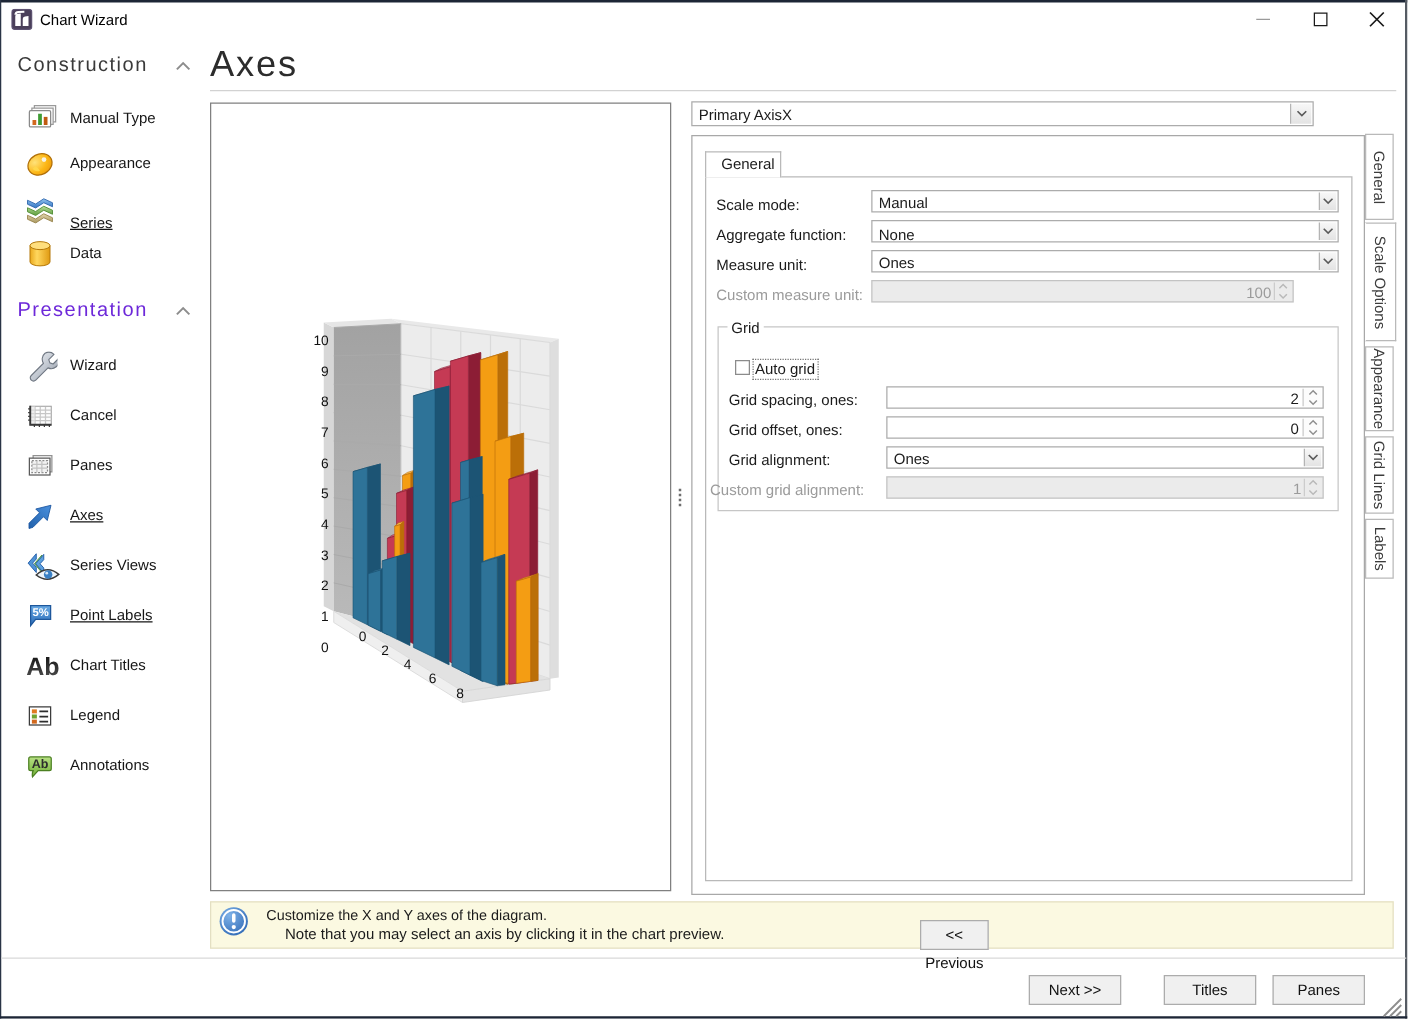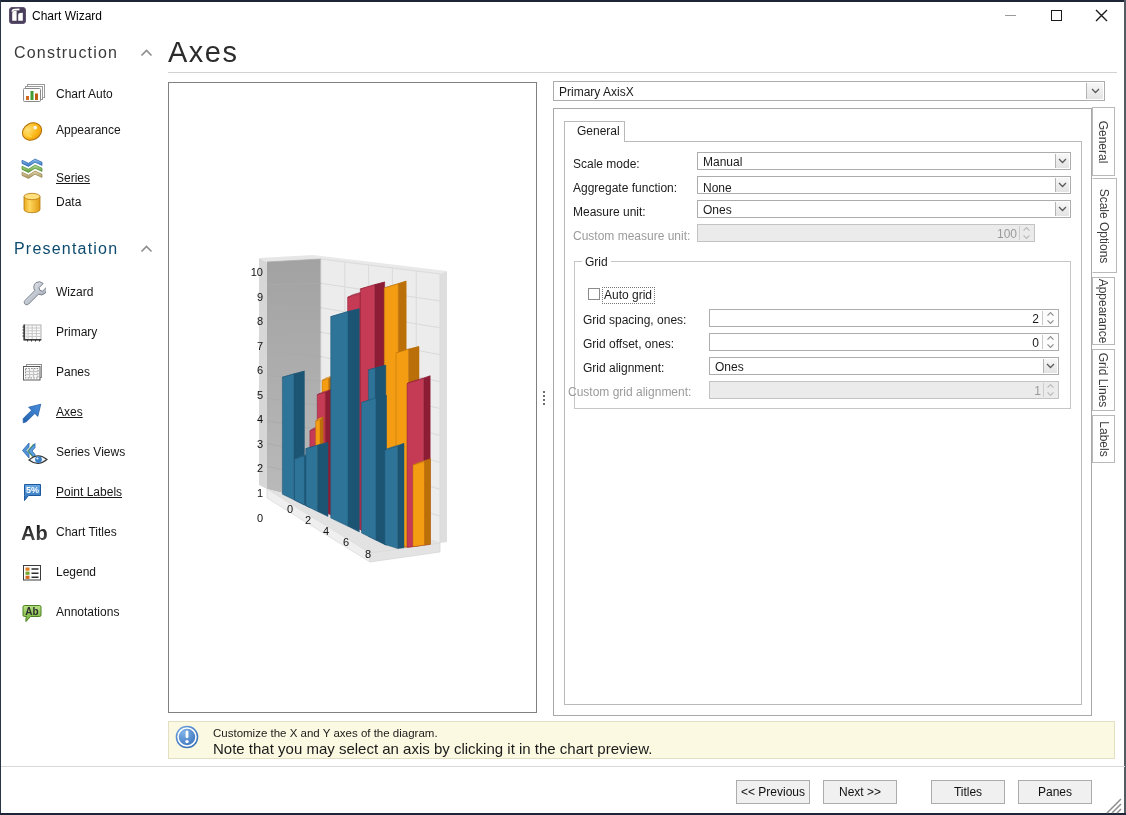--- a/index.html
+++ b/index.html
@@ -29,33 +29,33 @@
 <div class="lbl" style="left:32px;top:9px;color:#000">Chart Wizard</div>
 <div class="a" style="left:1005px;top:15px;width:11px;height:1px;background:#9a9a9a"></div>
 <div class="a" style="left:1051px;top:10px;width:11px;height:11px;border:1.5px solid #1a1a1a"></div>
 <svg class="a" style="left:1095px;top:9px" width="13" height="13" viewBox="0 0 13 13">
 <path d="M1 1 L12 12 M12 1 L1 12" stroke="#1a1a1a" stroke-width="1.4"></path>
   </svg>
 <div class="a" style="left:14px;top:44px;font-size:16px;letter-spacing:1.2px;color:#3a3a3a">Construction</div>
 <svg class="a" style="left:140px;top:49px" width="13" height="8" viewBox="0 0 13 8">
     <path d="M1.5 6.5 L6.5 1.5 L11.5 6.5" stroke="#8d8d8d" stroke-width="1.6" fill="none"></path>
   </svg>
-<div class="a" style="left:14px;top:240px;font-size:16px;letter-spacing:1.2px;color:#0c4a6e">Presentation</div>
+<div class="a" style="left:14px;top:240px;font-size:16px;letter-spacing:1.2px;color:#6d28d9">Presentation</div>
 <svg class="a" style="left:140px;top:245px" width="13" height="8" viewBox="0 0 13 8">
     <path d="M1.5 6.5 L6.5 1.5 L11.5 6.5" stroke="#8d8d8d" stroke-width="1.6" fill="none"></path>
   </svg>
 <div class="a" style="left:20px;top:83px;width:26px;height:24px"><svg width="26" height="24" viewBox="0 0 26 24">
 <rect x="7.5" y="1.5" width="17" height="13" fill="#fdfdfd" stroke="#9a9a9a"></rect>
 <rect x="5.5" y="3.5" width="17" height="13" fill="#fdfdfd" stroke="#9a9a9a"></rect>
 <rect x="3.5" y="5.5" width="17" height="13" rx="1" fill="#fff" stroke="#8a8a8a"></rect>
 <rect x="6" y="13" width="3" height="4" fill="#d2691e"></rect>
 <rect x="10.5" y="8" width="3" height="9" fill="#3f9c35"></rect>
 <rect x="15" y="10.5" width="3" height="6.5" fill="#c05a11"></rect>
 </svg></div>
-<div class="itemtxt" style="top:87px;">Chart Auto</div>
+<div class="itemtxt" style="top:87px;">Manual Type</div>
 <div class="a" style="left:20px;top:119px;width:26px;height:24px"><svg width="24" height="24" viewBox="0 0 24 24">
 <defs>
         <radialGradient id="pal" cx="0.35" cy="0.3" r="0.9">
 <stop offset="0" stop-color="#ffe27a"></stop>
           <stop offset="0.55" stop-color="#fcb716"></stop>
           <stop offset="1" stop-color="#e8920a"></stop>
         </radialGradient>
       </defs>
 <ellipse cx="12" cy="12.5" rx="10" ry="8.2" transform="rotate(-28 12 12.5)" fill="url(#pal)" stroke="#b06f08" stroke-width="1"></ellipse>
 <circle cx="15.2" cy="8.6" r="1.9" fill="#f7f3e4"></circle>
@@ -106,21 +106,21 @@
 </svg></div>
 <div class="itemtxt" style="top:285px;">Wizard</div>
 <div class="a" style="left:20px;top:321px;width:26px;height:24px"><svg width="24" height="24" viewBox="0 0 24 24">
 <rect x="4" y="4" width="17" height="15" fill="#fcfcfc" stroke="#9c9c9c" stroke-width="0.8"></rect>
 <path d="M4 7 h17 M4 9.8 h17 M4 12.6 h17 M4 15.4 h17" stroke="#c6c6c6" stroke-width="1"></path>
 <path d="M8 4.5 v14 M12.2 4.5 v14 M16.4 4.5 v14" stroke="#c6c6c6" stroke-width="1"></path>
 <rect x="4" y="4" width="4" height="15" fill="#e2e2e2" opacity="0.6"></rect>
 <path d="M4.2 3.5 v15.3 h17" stroke="#3a3a3a" stroke-width="1.5" fill="none"></path>
 <path d="M2.5 6 h1.7 M2.5 9 h1.7 M2.5 12 h1.7 M2.5 15 h1.7 M7.5 20.5 v-1.7 M11.5 20.5 v-1.7 M15.5 20.5 v-1.7 M19.5 20.5 v-1.7" stroke="#3a3a3a" stroke-width="1"></path>
 </svg></div>
-<div class="itemtxt" style="top:325px;">Primary</div>
+<div class="itemtxt" style="top:325px;">Cancel</div>
 <div class="a" style="left:20px;top:361px;width:26px;height:24px"><svg width="24" height="24" viewBox="0 0 24 24">
 <rect x="6.5" y="3.5" width="15" height="13" fill="#fff" stroke="#919191"></rect>
 <rect x="3.5" y="5.5" width="16.5" height="13.5" fill="#fff" stroke="#5a5a5a"></rect>
 <rect x="5.5" y="7.5" width="12.5" height="9.5" fill="#f2f2f2" stroke="#8a8a8a" stroke-dasharray="1.6 1.2"></rect>
 <path d="M5.5 10.5 h12.5 M5.5 13.5 h12.5 M9.5 7.5 v9.5 M13.5 7.5 v9.5" stroke="#c2c2c2" stroke-width="1"></path>
 </svg></div>
 <div class="itemtxt" style="top:365px;">Panes</div>
 <div class="a" style="left:20px;top:401px;width:26px;height:24px"><svg width="24" height="24" viewBox="0 0 24 24">
 <defs>
         <linearGradient id="ax" x1="0" y1="1" x2="1" y2="0">
@@ -291,21 +291,21 @@
     <text x="263" y="374.2" font-size="11" fill="#111" text-anchor="end" font-family="Liberation Sans, sans-serif">6</text>
     <text x="263" y="349.6" font-size="11" fill="#111" text-anchor="end" font-family="Liberation Sans, sans-serif">7</text>
     <text x="263" y="325.1" font-size="11" fill="#111" text-anchor="end" font-family="Liberation Sans, sans-serif">8</text>
     <text x="263" y="300.5" font-size="11" fill="#111" text-anchor="end" font-family="Liberation Sans, sans-serif">9</text>
     <text x="263" y="276.0" font-size="11" fill="#111" text-anchor="end" font-family="Liberation Sans, sans-serif">10</text>
   </svg>
 <div class="a" style="left:543px;top:391px;width:2px;height:2px;background:#6e6e6e"></div>
 <div class="a" style="left:543px;top:395px;width:2px;height:2px;background:#6e6e6e"></div>
 <div class="a" style="left:543px;top:399px;width:2px;height:2px;background:#6e6e6e"></div>
 <div class="a" style="left:543px;top:403px;width:2px;height:2px;background:#6e6e6e"></div>
-<div class="ed" style="left:553px;top:81px;width:552px;height:20px">
+<div class="ed" style="left:553px;top:81px;width:498px;height:20px">
     <div class="edtx" style="top:2.5px">Primary AxisX</div>
     <div class="cbtn" style="width:17px">
       <svg width="9" height="6" viewBox="0 0 9 6">
         <path d="M1 1 L4.5 4.5 L8 1" stroke="#5a5a5a" stroke-width="1.3" fill="none"></path>
       </svg>
     </div>
   </div>
 <div class="a" style="left:553px;top:108px;width:539px;height:608px;border:1px solid #a8a8a8"></div>
 <div class="a" style="left:564px;top:141px;width:518px;height:564px;border:1px solid #b9b9b9"></div>
 <div class="a" style="left:564px;top:121px;width:61px;height:21px;background:#fff;border:1px solid #b9b9b9;border-bottom:none"></div>
@@ -412,20 +412,20 @@
 <stop offset="0" stop-color="#7fb2e8"></stop>
         <stop offset="1" stop-color="#2a65b2"></stop>
       </radialGradient>
     </defs>
 <circle cx="12" cy="12" r="11.3" fill="url(#inf)"></circle>
 <circle cx="12" cy="12" r="9" fill="none" stroke="#fff" stroke-width="1.5"></circle>
 <rect x="10.6" y="5.6" width="2.8" height="7.6" rx="1.4" fill="#fff"></rect>
 <circle cx="12" cy="16.6" r="1.7" fill="#fff"></circle>
 </svg>
 <div class="lbl" style="left:213px;top:727px;font-size:11.5px">Customize the X and Y axes of the diagram.</div>
-<div class="lbl" style="left:213px;top:740px;font-size:15px">Note that you may select an axis by clicking it in the chart preview.</div>
+<div class="lbl" style="left:228px;top:740px;font-size:12px">Note that you may select an axis by clicking it in the chart preview.</div>
 <div class="a" style="left:1px;top:766px;width:1124px;height:1px;background:#d9d9d9"></div>
-<div class="btn" style="left:736px;top:780px;width:74px;height:24px">&lt;&lt; Previous</div>
+<div class="btn" style="left:736px;top:736px;width:55px;height:24px">&lt;&lt; Previous</div>
 <div class="btn" style="left:823px;top:780px;width:74px;height:24px">Next &gt;&gt;</div>
 <div class="btn" style="left:931px;top:780px;width:74px;height:24px">Titles</div>
 <div class="btn" style="left:1018px;top:780px;width:74px;height:24px">Panes</div>
 <svg class="a" style="left:1103px;top:795px" width="19" height="19" viewBox="0 0 19 19">
 <path d="M18 4 L4 18 M18 9 L9 18 M18 14 L14 18" stroke="#8e8e8e" stroke-width="1.5"></path>
 </svg>
 </body></html>

